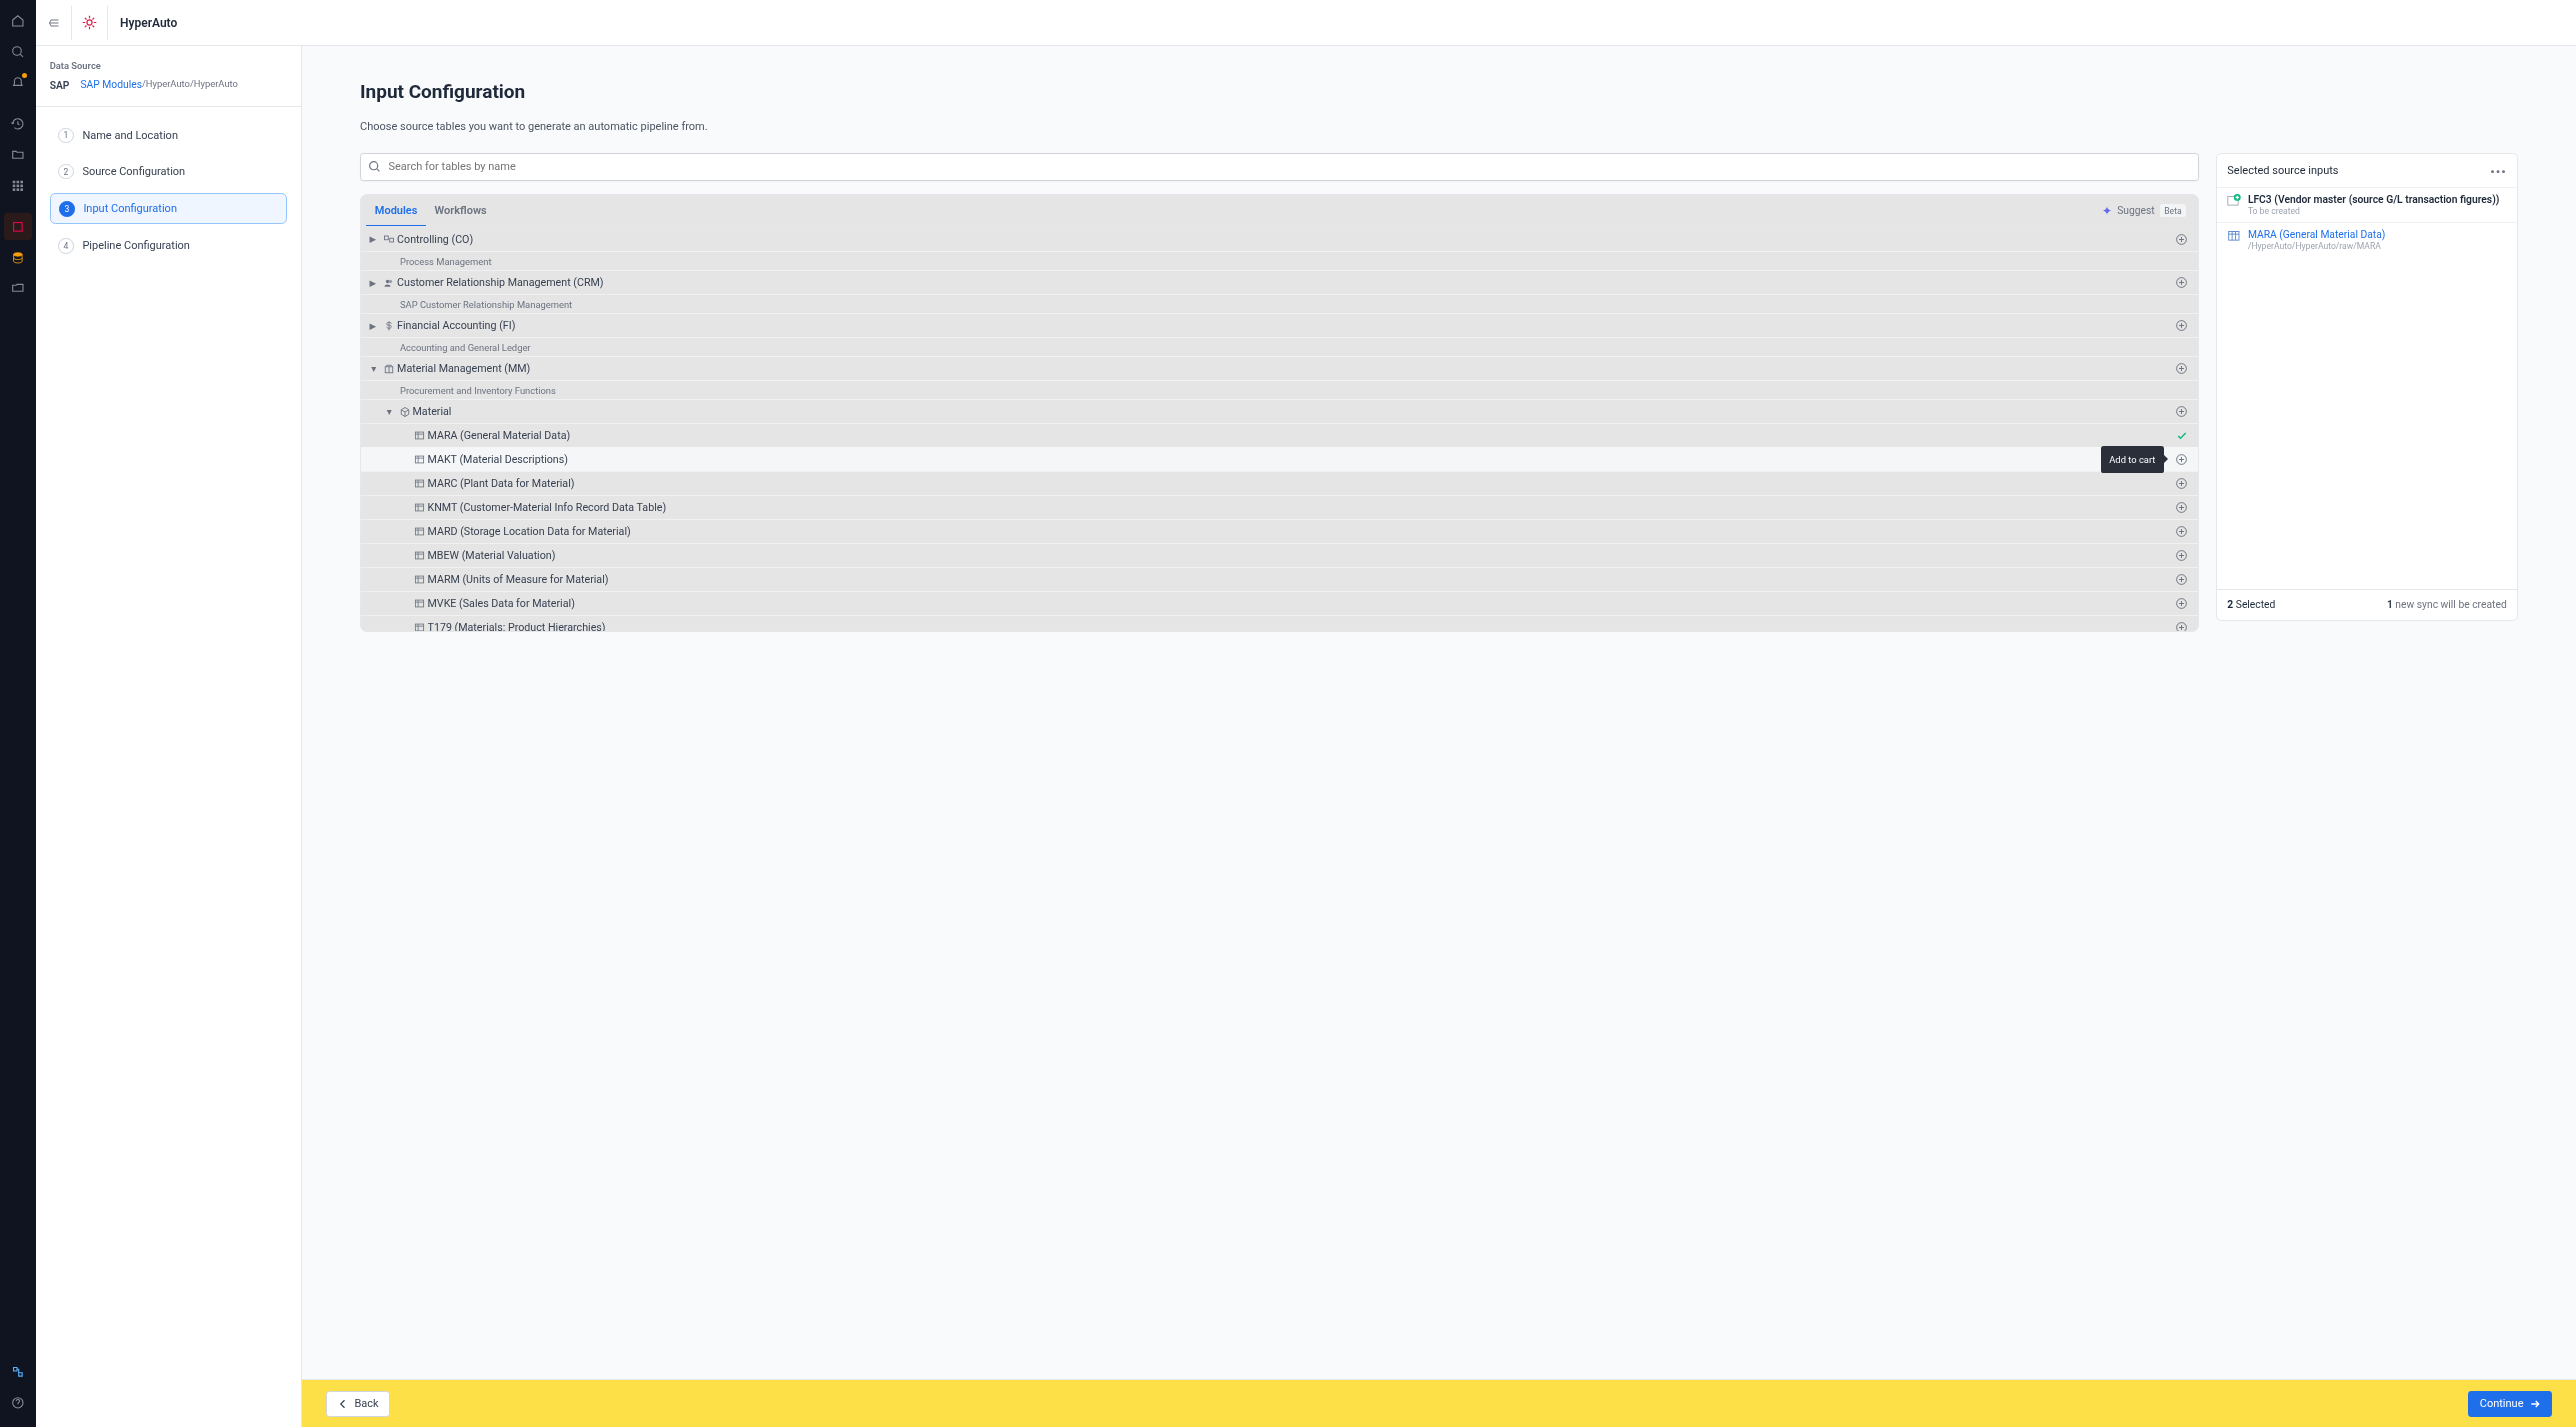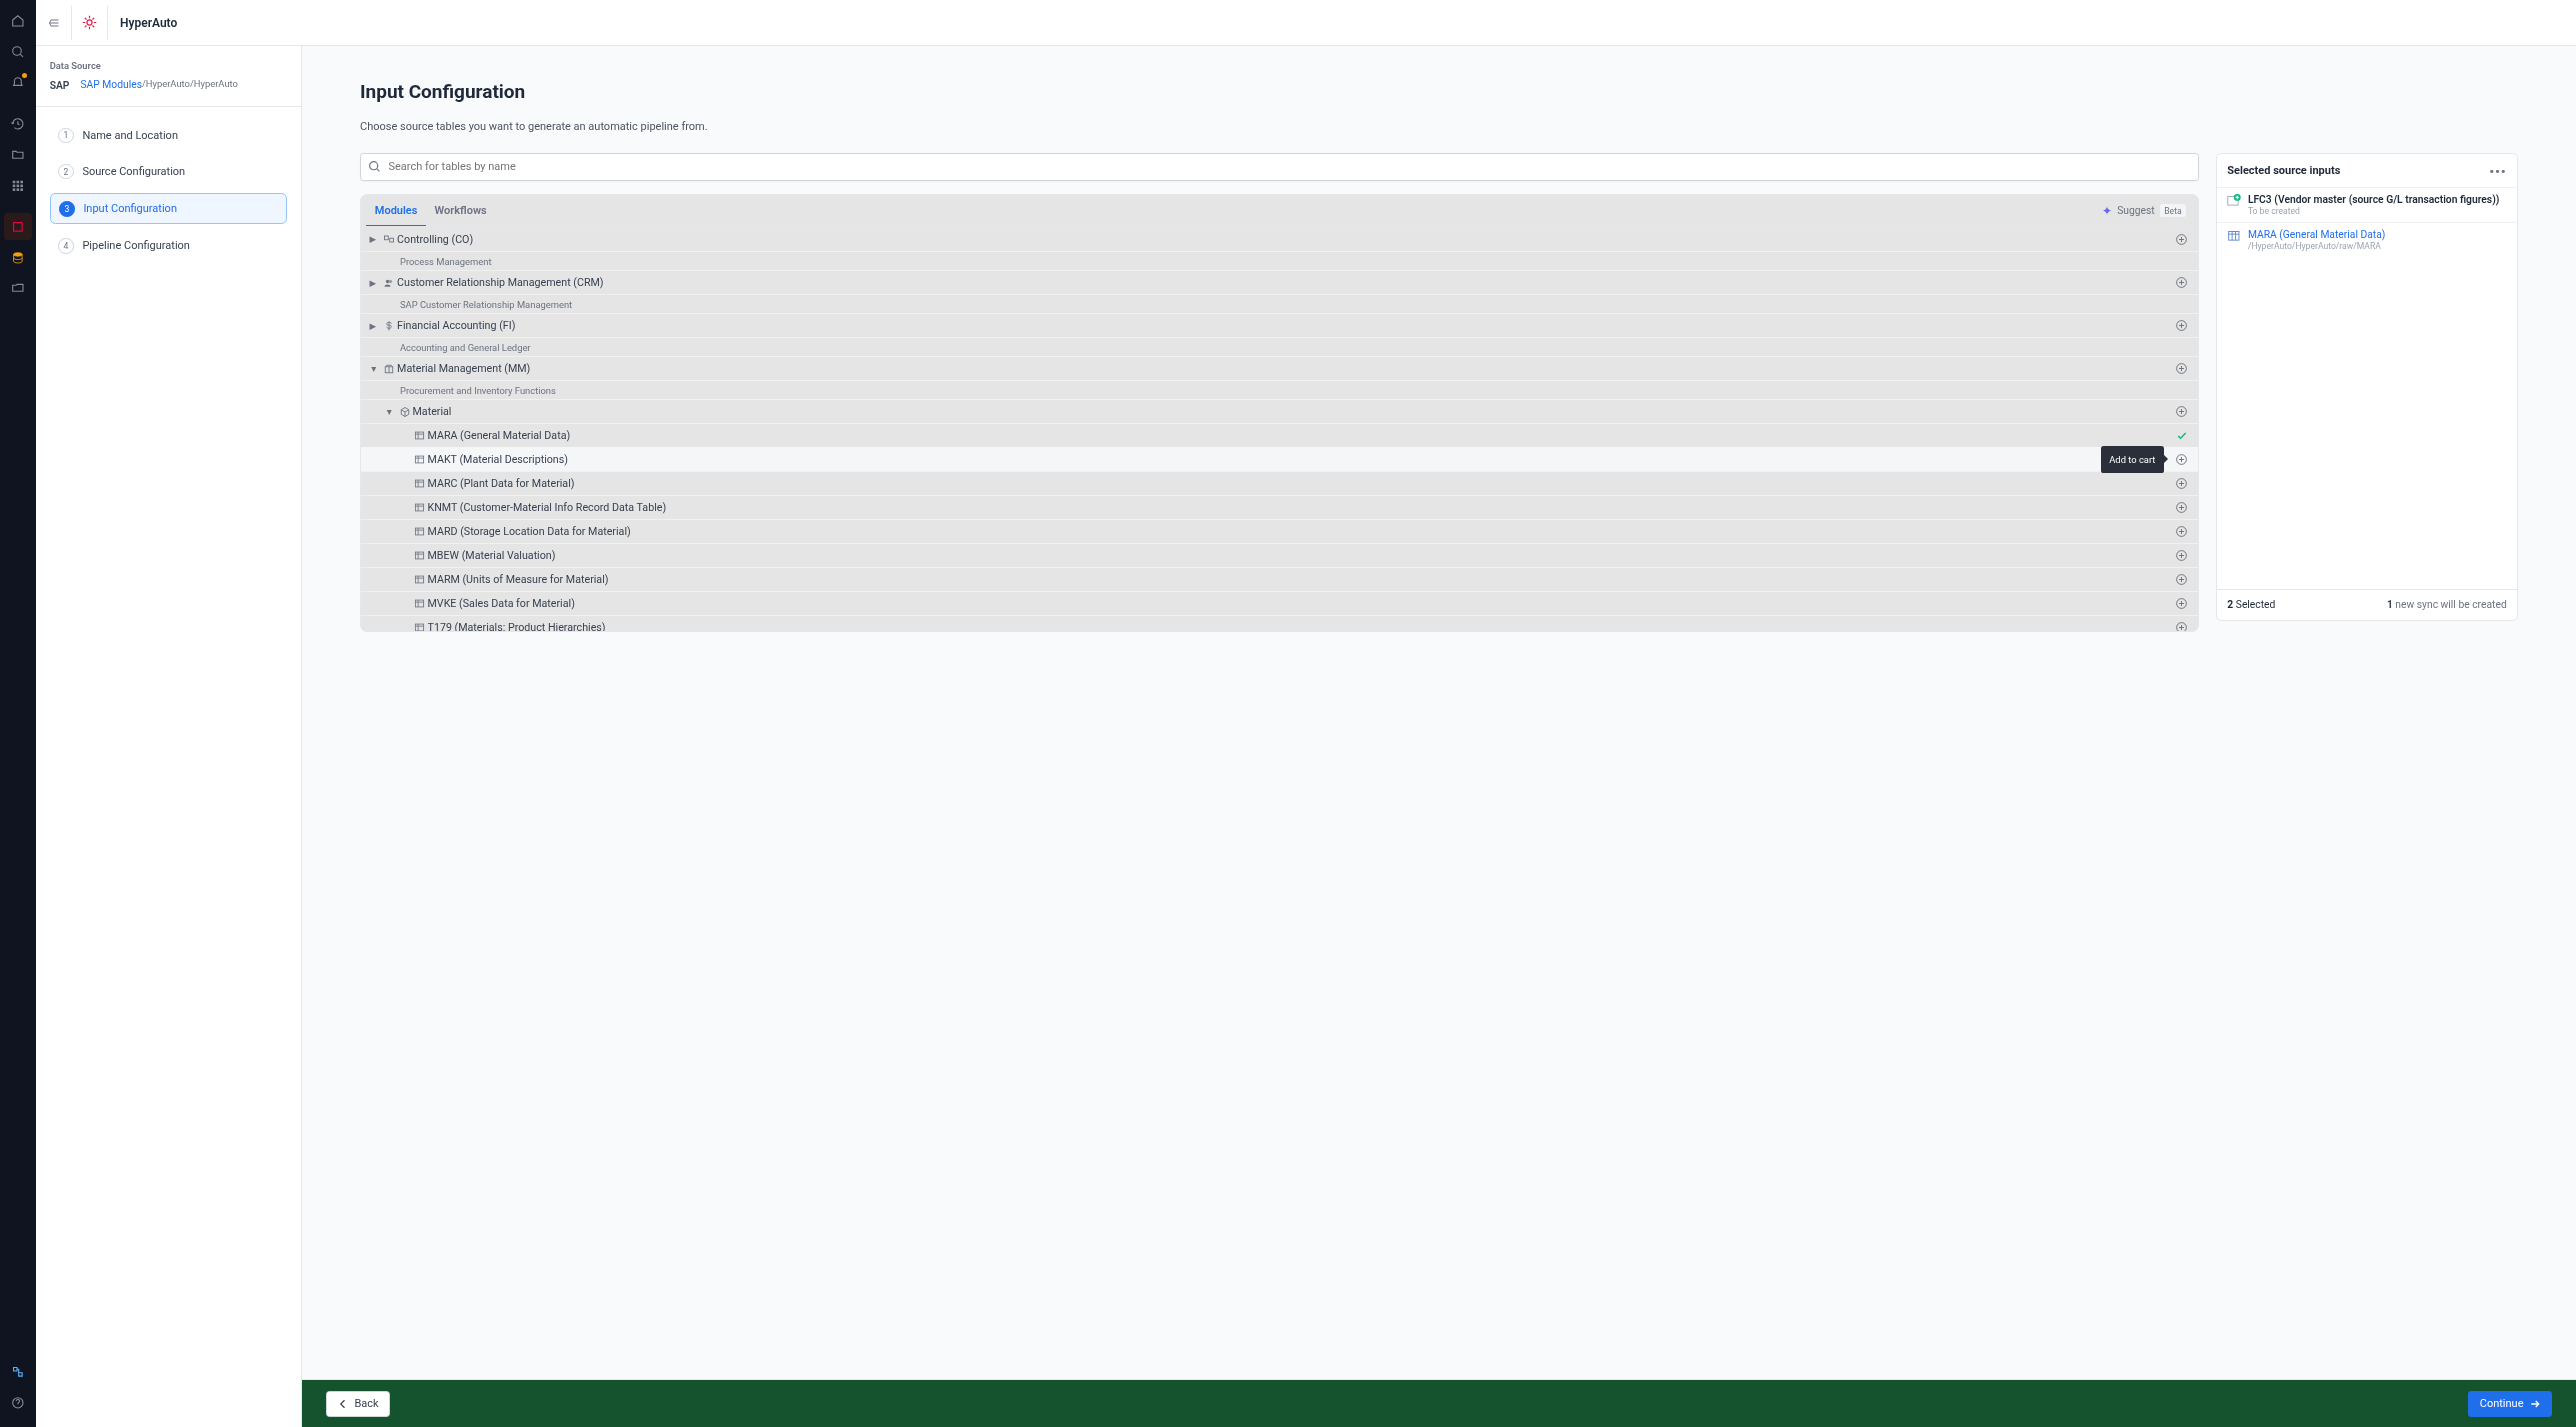--- a/index.html
+++ b/index.html
@@ -57,32 +57,32 @@
 .node.sub{padding-left:39px;font-size:9.4px;color:#6b7280;height:19px}
 .node.lvl1{padding-left:8.6px}
 .node.lvl2{padding-left:24px}
 .node.lvl3{padding-left:39px}
 .node.hover{background:#f5f6f8}
 .tooltip{position:absolute;background:#2a2f3a;color:#fff;font-size:9.4px;padding:5.2px 8.6px;border-radius:2.6px;white-space:nowrap;right:34px;top:-1.7px;display:flex;align-items:center;height:27.5px}
 .tooltip::after{content:'';position:absolute;right:-4.3px;top:50%;margin-top:-4.3px;border:4.3px solid transparent;border-left-color:#2a2f3a;border-right:none}
 .node-wrap{position:relative}
 .col-cart{width:302px}
 .cart-card{border:0.9px solid #e5e7eb;border-radius:5.2px;background:#fff;display:flex;flex-direction:column;height:468px}
-.cart-hdr{display:flex;align-items:center;justify-content:space-between;padding:8.6px 10.3px;font-weight:700;font-size:11px}
+.cart-hdr{display:flex;align-items:center;justify-content:space-between;padding:8.6px 10.3px;font-weight:400;font-size:11px}
 .cart-hdr .dots{color:#6b7280;cursor:pointer;font-size:13.7px;letter-spacing:0.9px}
 .cart-item{display:flex;gap:6.9px;align-items:flex-start;padding:5.2px 10.3px;border-top:0.9px solid #f0f1f3}
 .cart-item .ci-ico{width:13.7px;height:13.7px;flex-shrink:0;margin-top:0.9px}
 .cart-item .ci-body{display:flex;flex-direction:column;min-width:0}
 .cart-item .ci-title{font-size:10.3px;font-weight:600;white-space:nowrap;overflow:hidden;text-overflow:ellipsis}
 .cart-item .ci-sub{font-size:8.6px;color:#9ca3af}
 .cart-item.link .ci-title{color:#1f6feb;font-weight:400}
 .cart-fill{flex:1}
 .cart-ftr{border-top:0.9px solid #e5e7eb;display:flex;justify-content:space-between;padding:8.6px 10.3px;font-size:10.3px}
 .cart-ftr .right{color:#6b7280}
-.footer{height:48px;border-top:0.9px solid #e5e7eb;display:flex;align-items:center;justify-content:space-between;padding:0 24px;background:#14532d}
+.footer{height:48px;border-top:0.9px solid #e5e7eb;display:flex;align-items:center;justify-content:space-between;padding:0 24px;background:#fde047}
 .btn{height:26px;border-radius:3.4px;font-size:11px;display:flex;align-items:center;gap:5.2px;padding:0 10.3px;cursor:pointer;border:0.9px solid transparent}
 .btn.secondary{background:#fff;border-color:#d1d5db;color:#374151}
 .btn.primary{background:#1f6feb;color:#fff}
 svg{display:block}
 </style>
 </head>
 <body>
 
 <div class="app">
 

